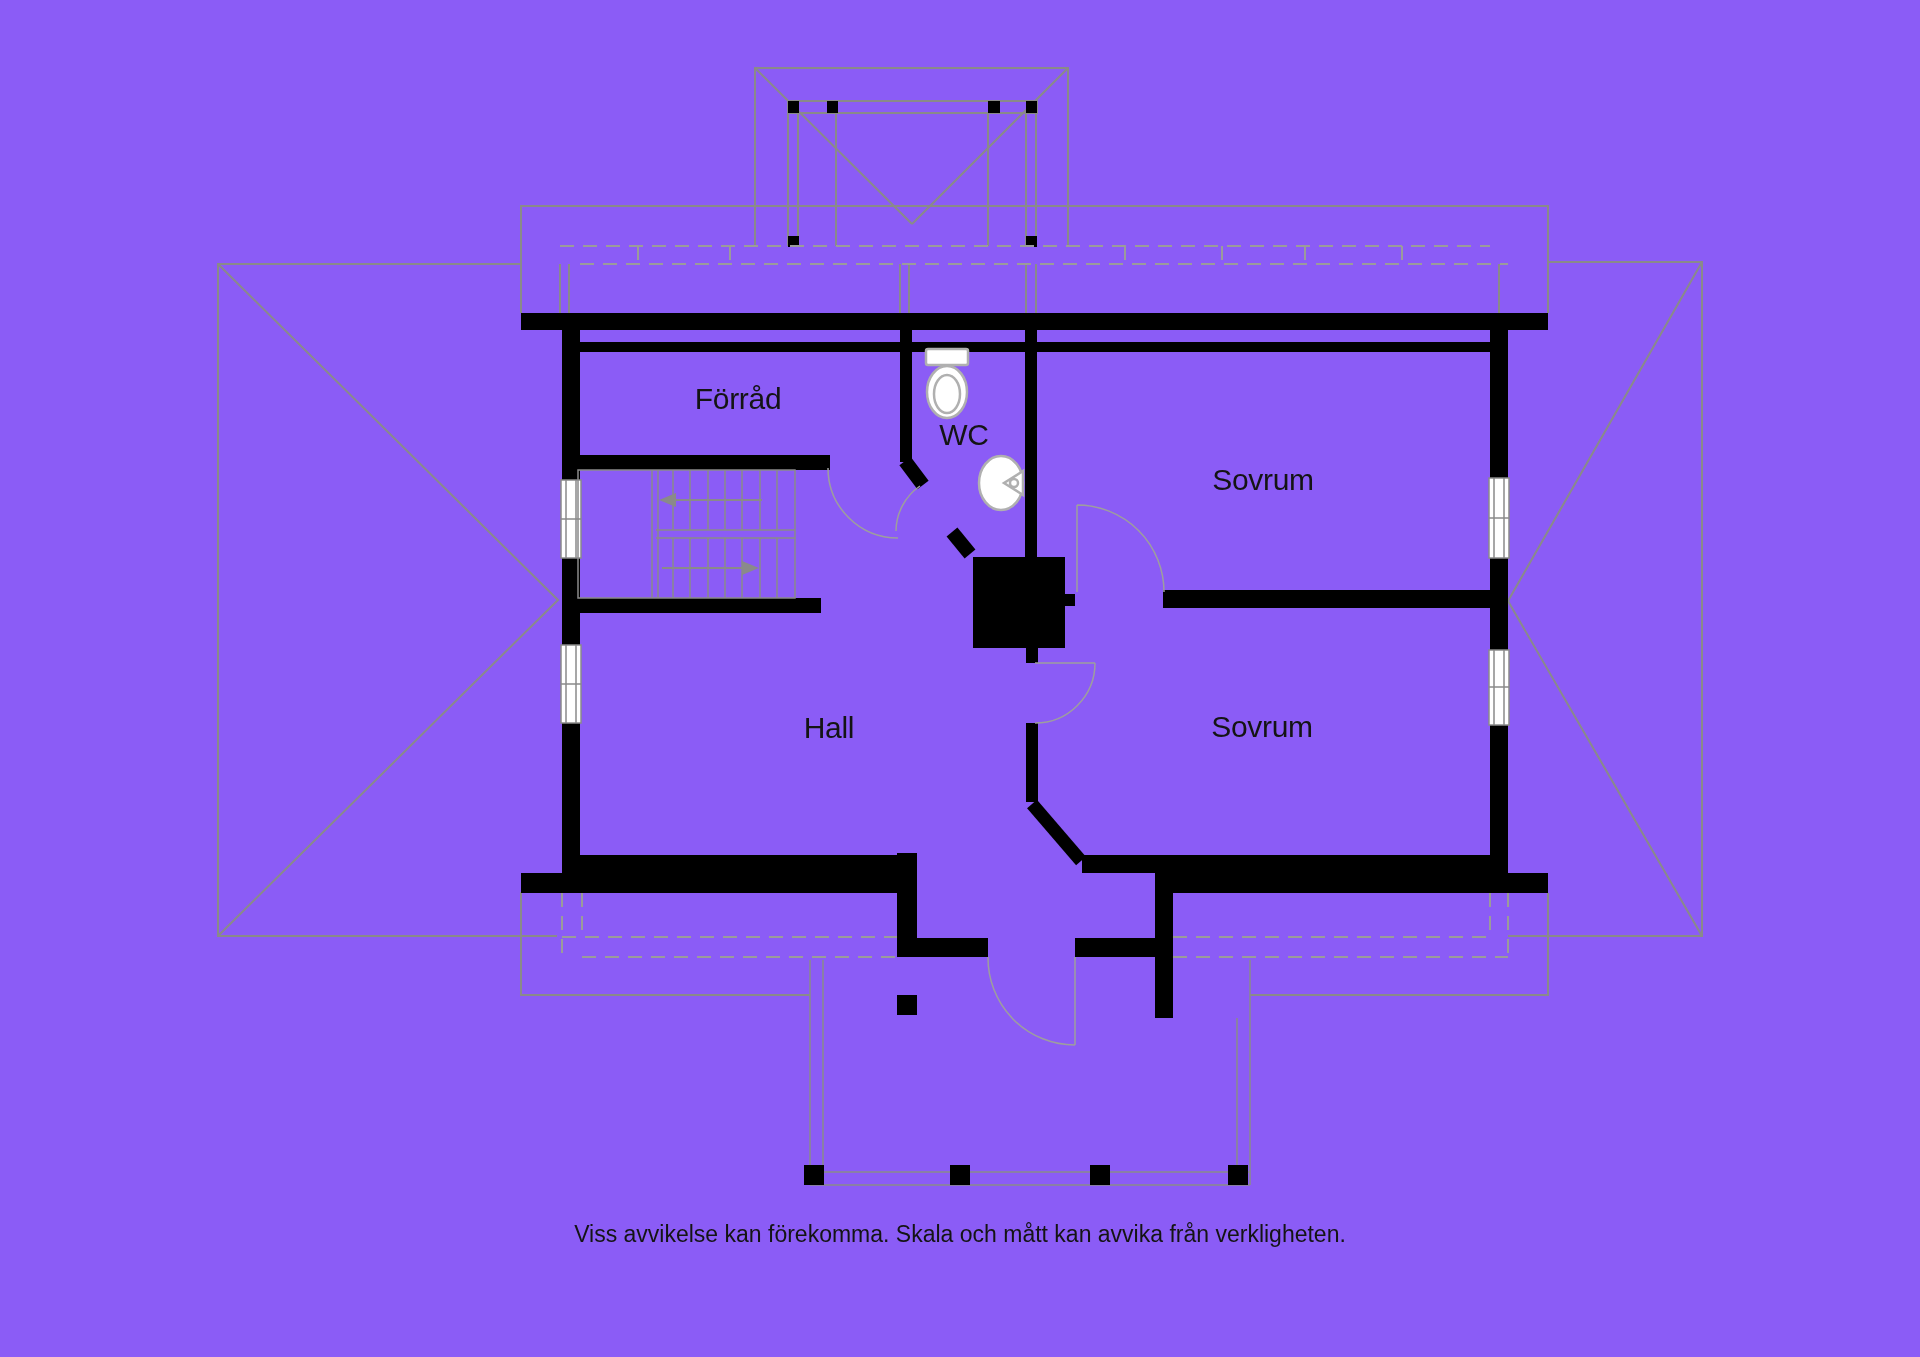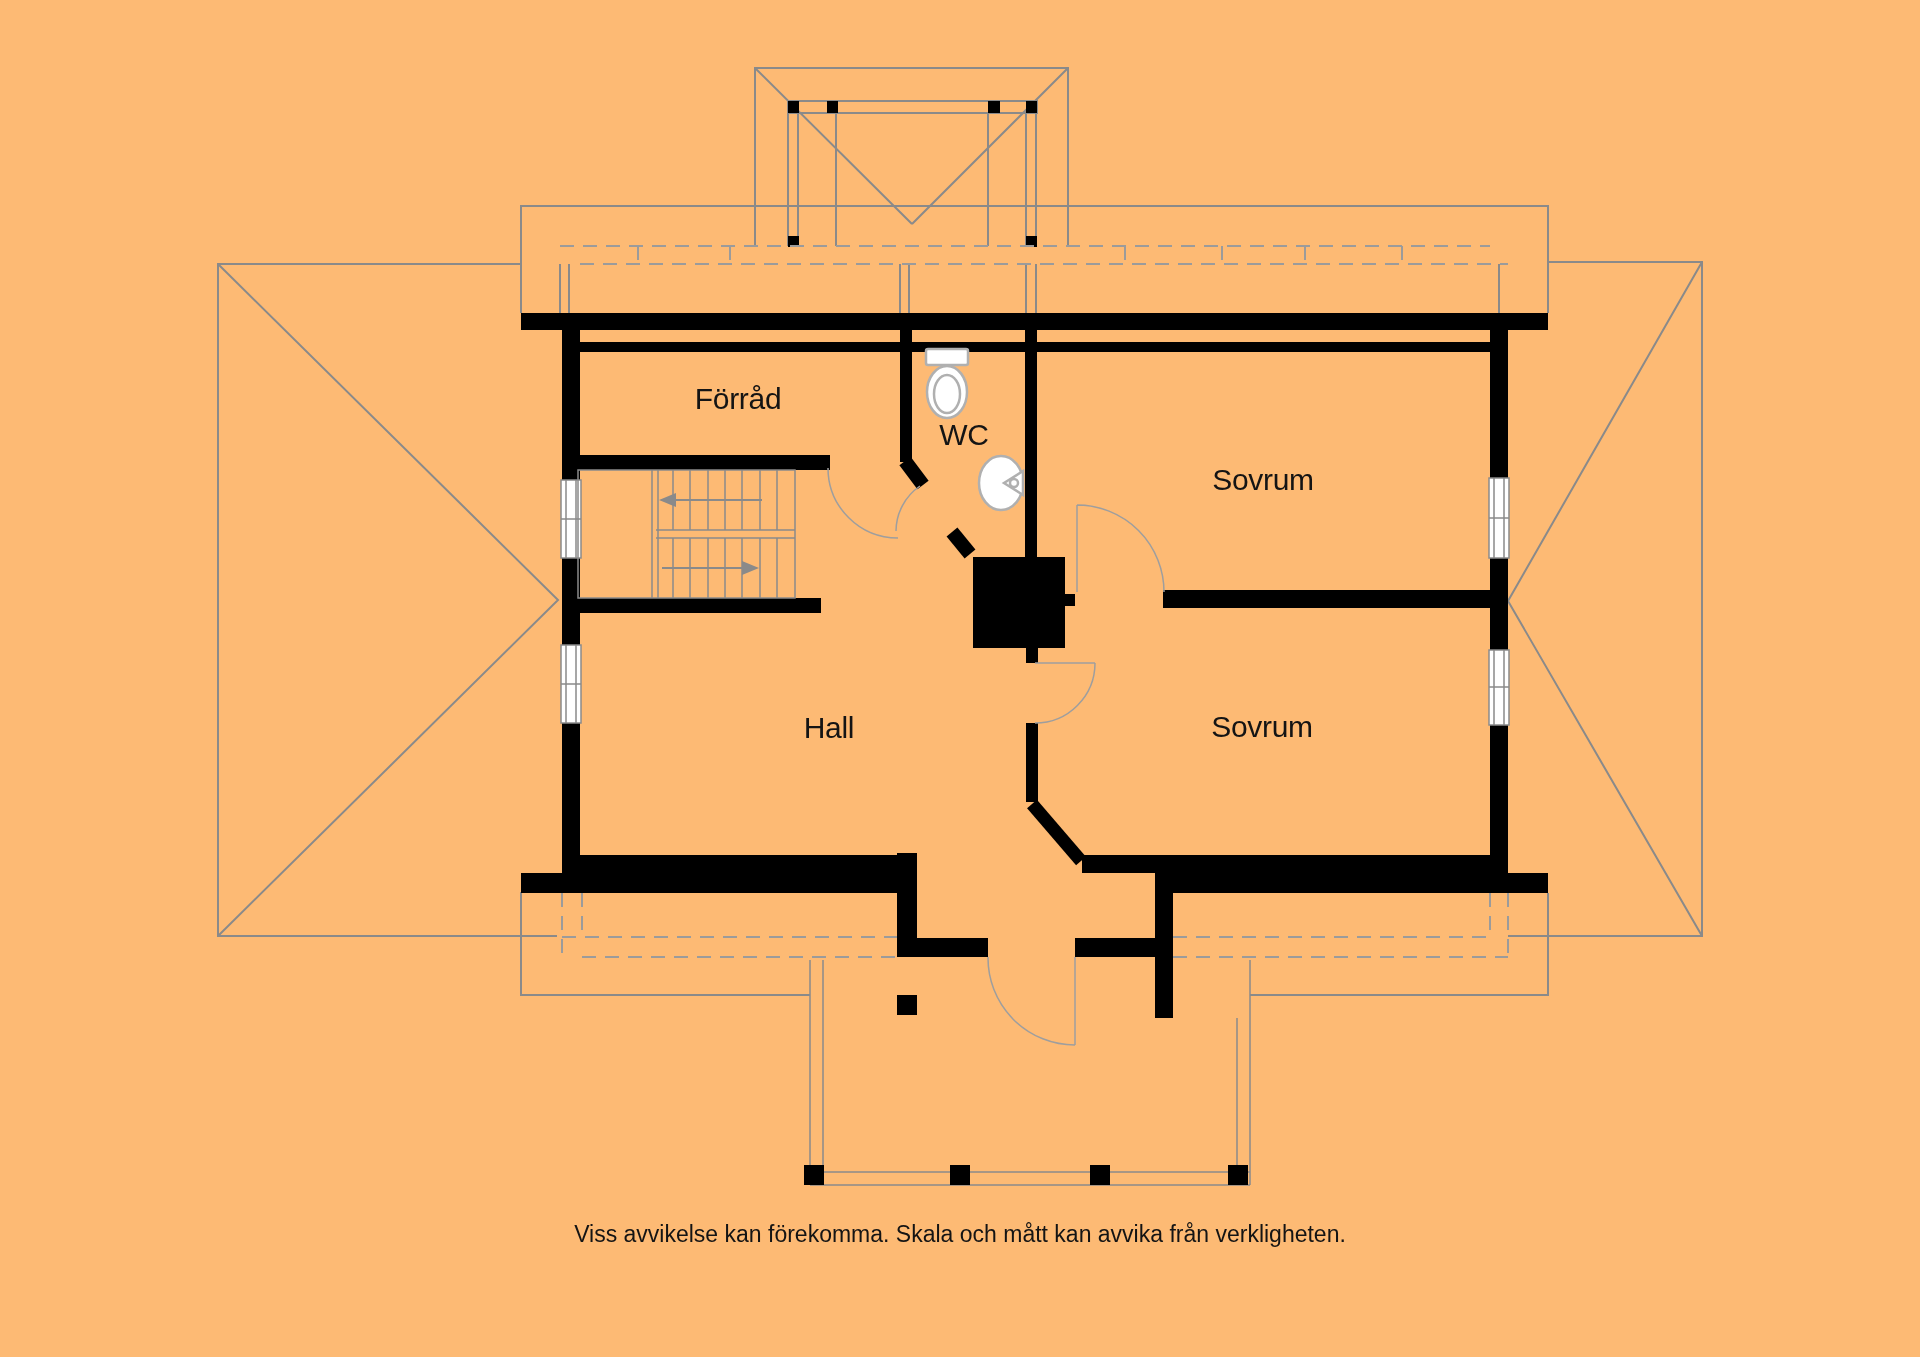--- a/index.html
+++ b/index.html
@@ -1,16 +1,16 @@
 <!DOCTYPE html>
 <html><head>
 <meta charset="utf-8">
 <style>
   html,body{margin:0;padding:0;background:#ffffff;}
-  .page{position:relative;width:1920px;height:1357px;background:#fdba74;overflow:hidden;}
+  .page{position:relative;width:1920px;height:1357px;background:#8b5cf6;overflow:hidden;}
   svg{display:block;}
   text{font-family:"Liberation Sans",sans-serif;fill:#141414;}
   .room-label{font-size:30px;letter-spacing:-0.3px;}
   .disclaimer{font-size:23px;}
 </style>
 </head>
 <body>
 
 <div class="page">
 <svg width="1920" height="1357" viewBox="0 0 1920 1357" xmlns="http://www.w3.org/2000/svg">

